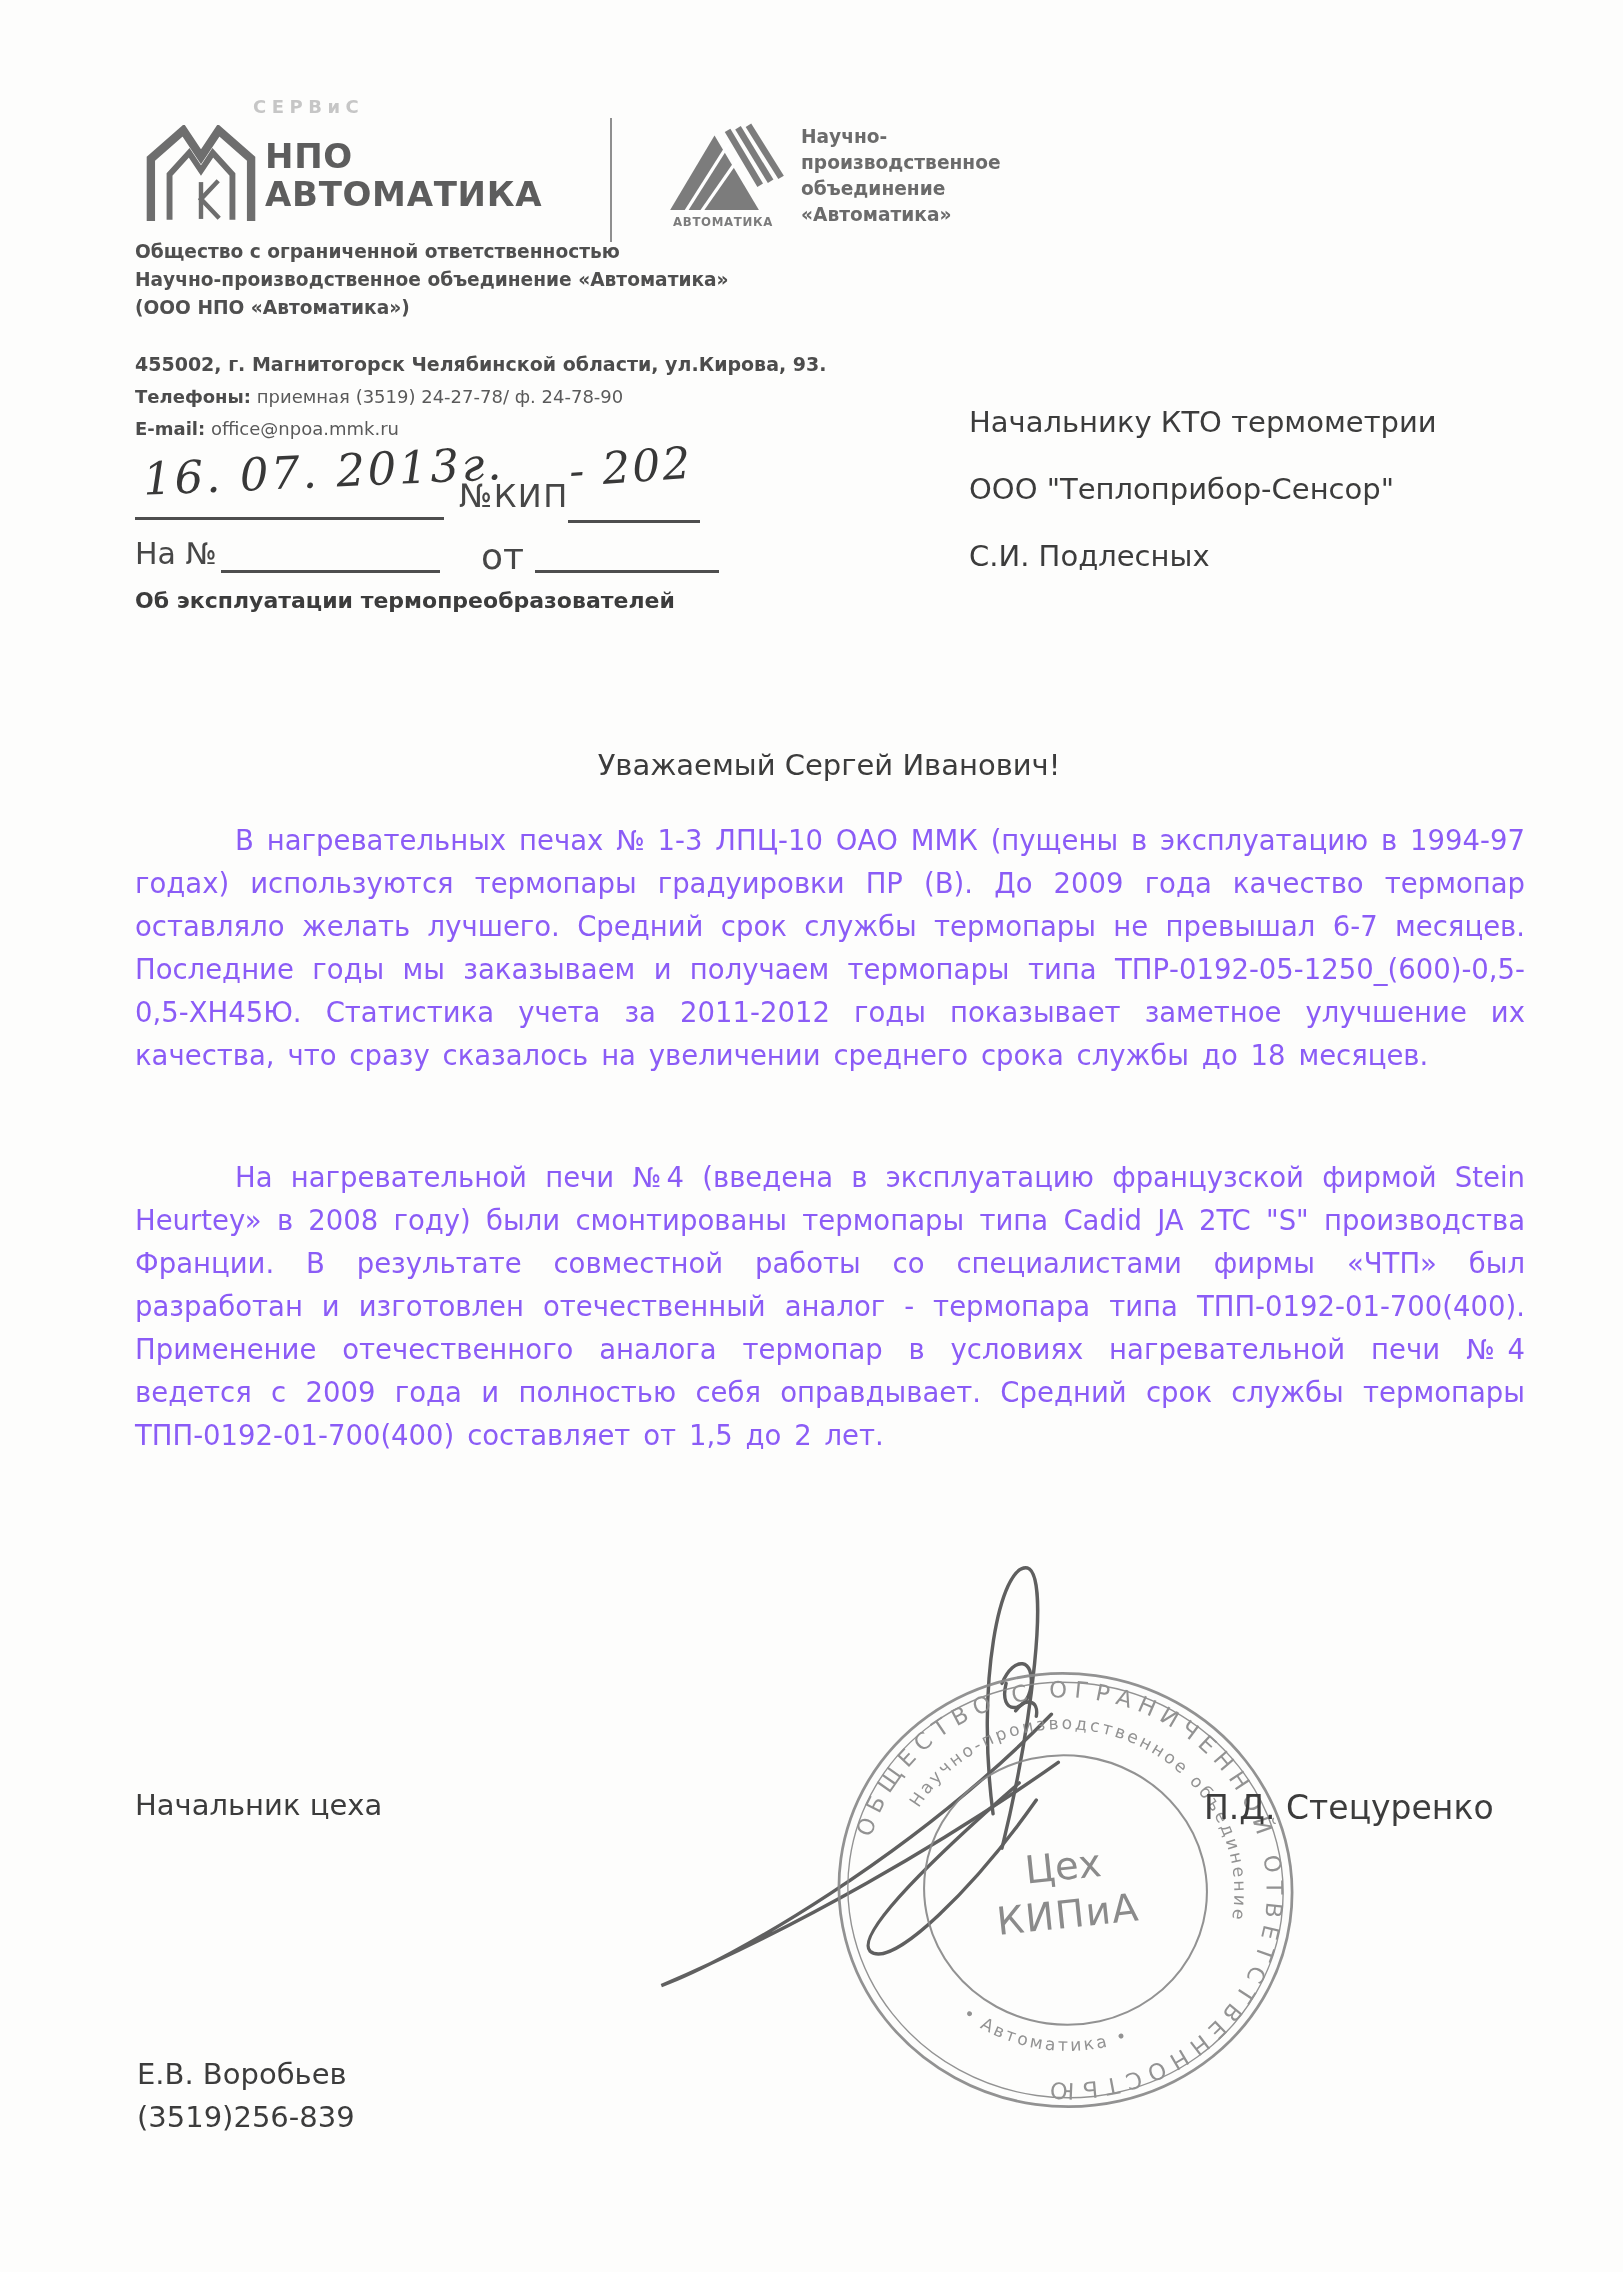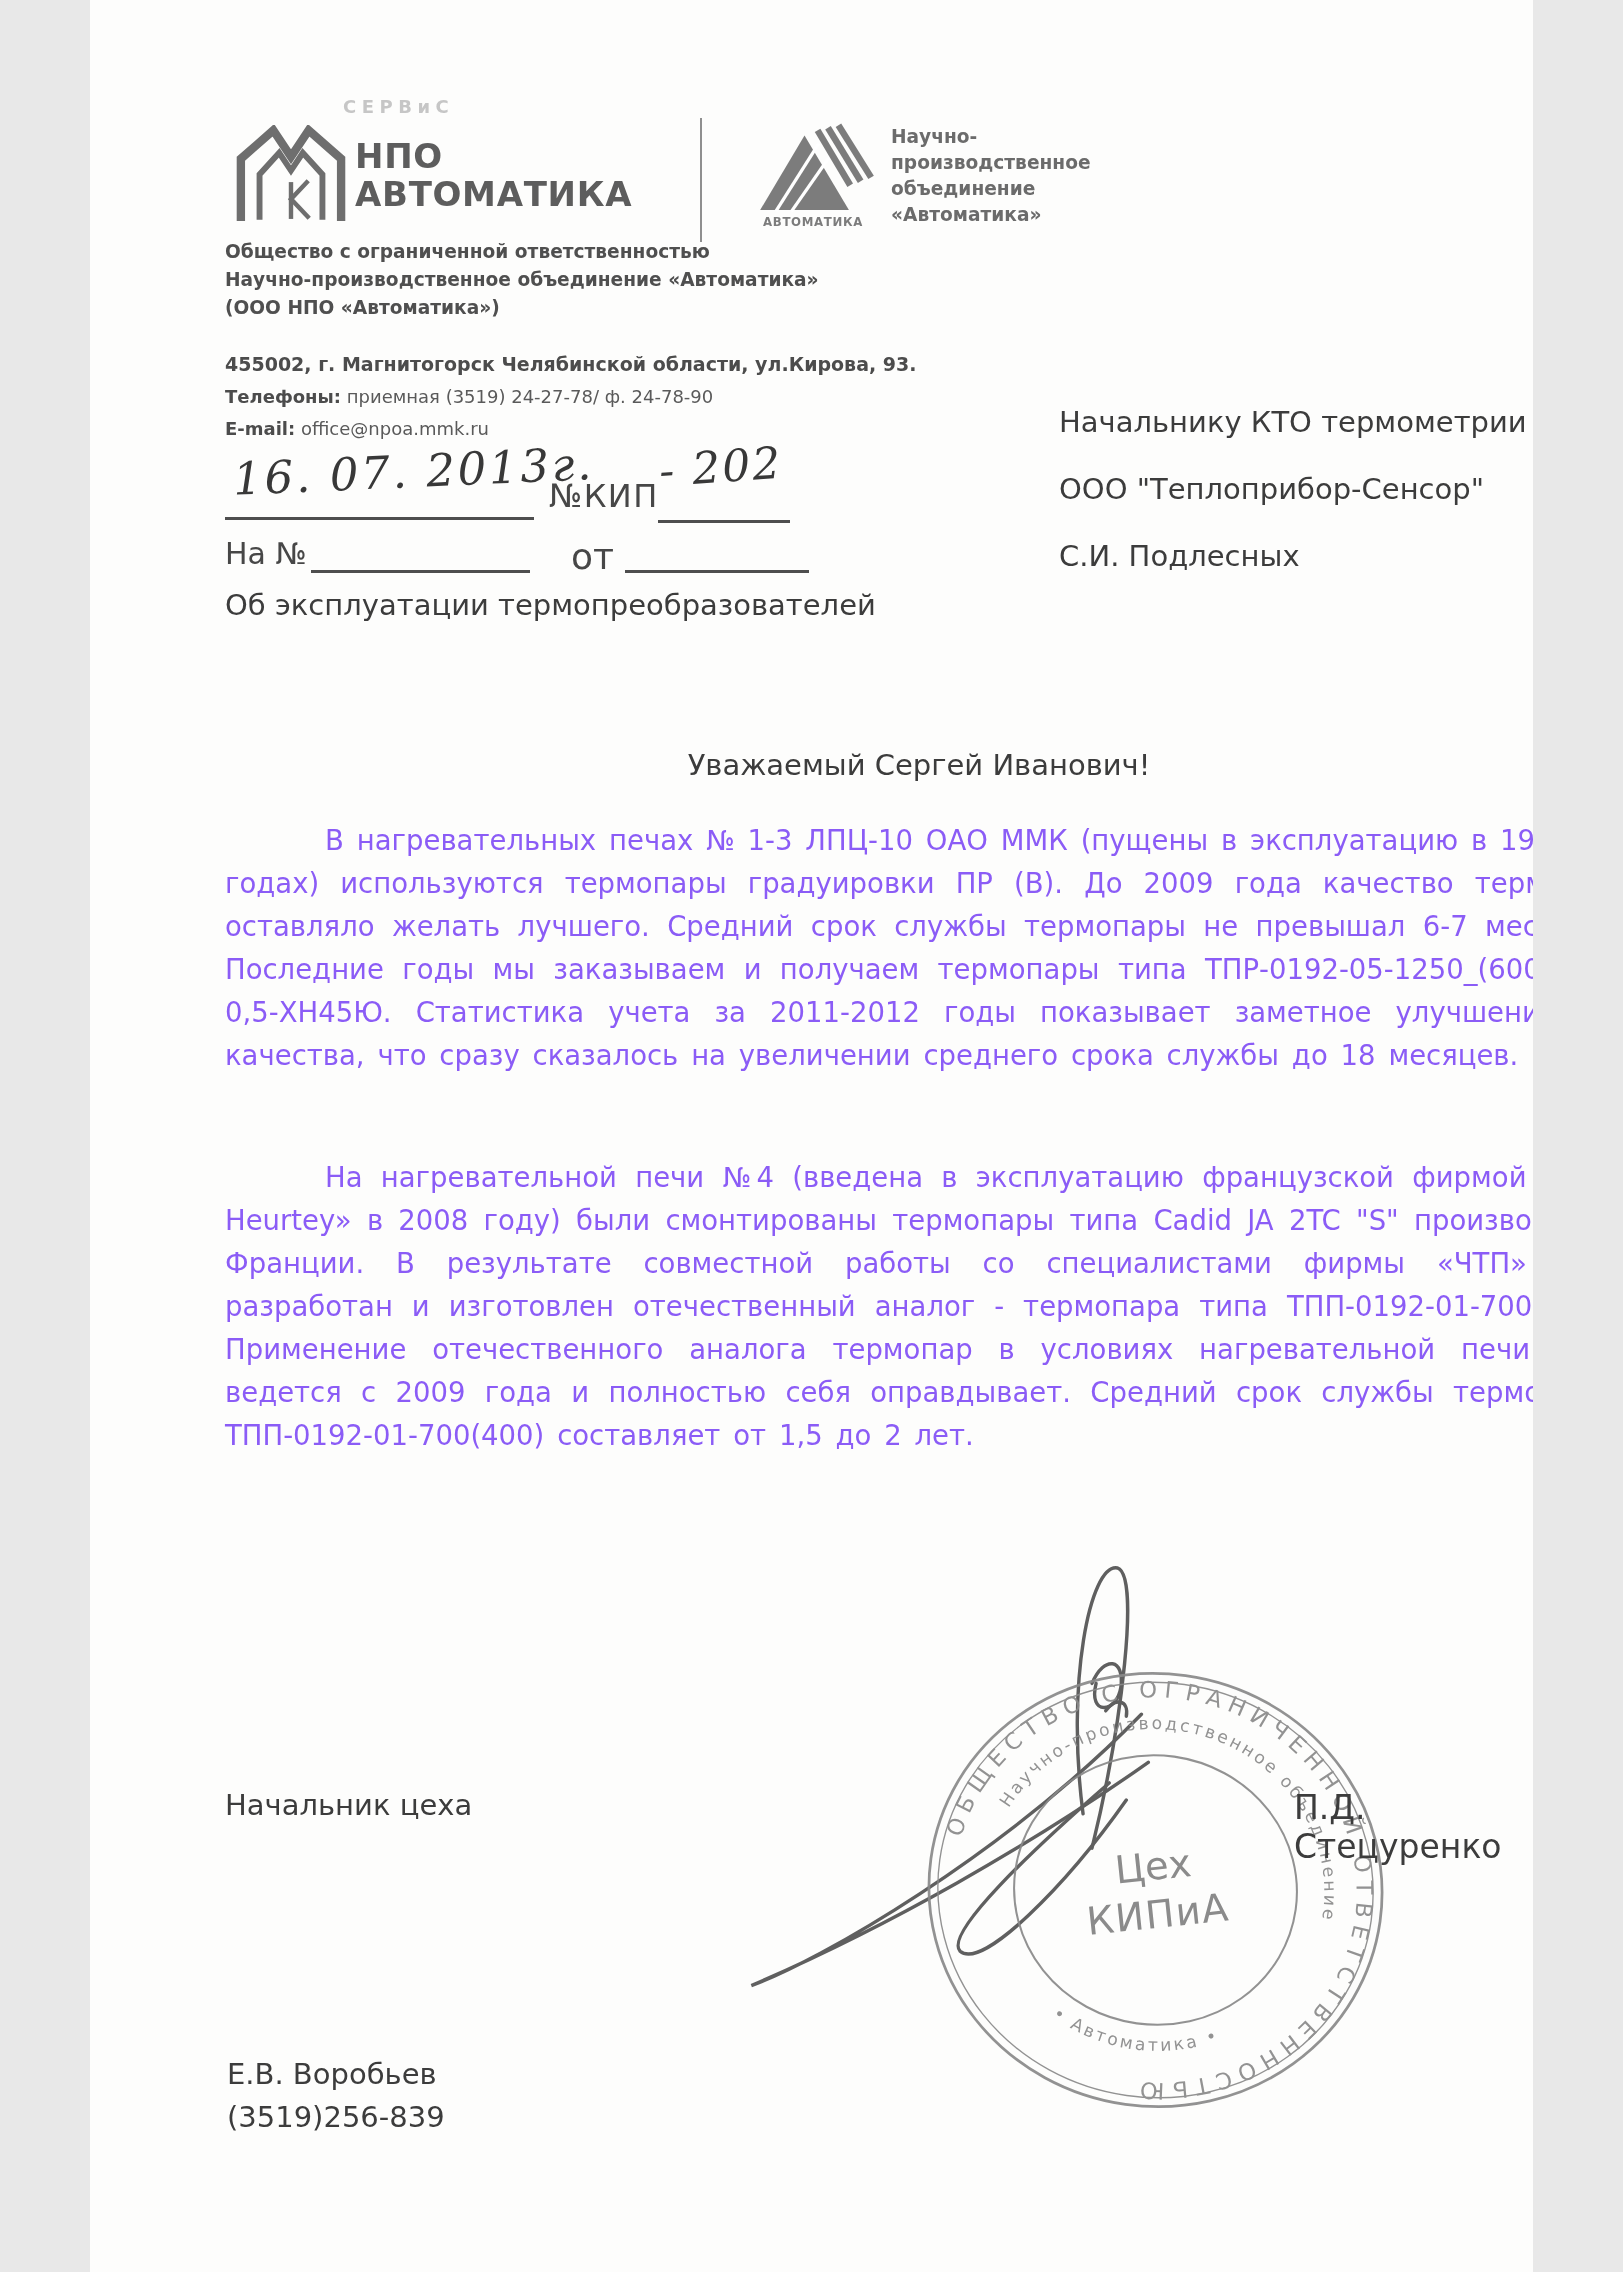--- a/index.html
+++ b/index.html
@@ -1,19 +1,19 @@
 <!DOCTYPE html>
 <html style="font-size:11px"><head>
 <meta charset="utf-8">
 <style>
   * { margin: 0; padding: 0; box-sizing: border-box; }
   html, body { background: #e8e8e8; }
   .page {
     position: relative;
-    width: 1443px;
+    width: 1623px;
     height: 2273px;
     margin: 0 auto;
     background: #fdfdfc;
     font-family: "DejaVu Sans", "Liberation Sans", sans-serif;
     color: #3d3d3d;
     overflow: hidden;
   }
   .abs { position: absolute; }
 
   
@@ -59,21 +59,21 @@
   .no-underline { left: 568px; top: 520px; width: 132px; height: 2.7px; background: #4e4e4e; }
   .nano-label { left: 135px; top: 536px; font-size: 30px; color: #474747; }
   .nano-underline { left: 221px; top: 570px; width: 219px; height: 2.7px; background: #4e4e4e; }
   .ot-label { left: 481px; top: 536px; font-size: 36px; color: #474747; }
   .ot-underline { left: 535px; top: 570px; width: 184px; height: 2.7px; background: #4e4e4e; }
 
   
   .recipient { left: 969px; top: 389px; width: 550px; font-size: 29px; line-height: 67px; color: #3c3c3c; }
 
   
-  .subject { left: 135px; top: 588px; font-size: 29px; color: #3c3c3c; }
+  .subject { left: 135px; top: 588px; font-size: 22px; color: #3c3c3c; font-weight: bold; }
   .salutation { left: 135px; top: 748px; width: 1388px; text-align: center; font-size: 29px; color: #3c3c3c; }
   .para {
     left: 135px; width: 1390px;
     font-size: 27.5px; line-height: 43px;
     text-align: justify; text-align-last: left;
     text-indent: 100px;
     color: #8b5cf6;
     word-spacing: 4.1px;
   }
   .para1 { top: 819px; }

